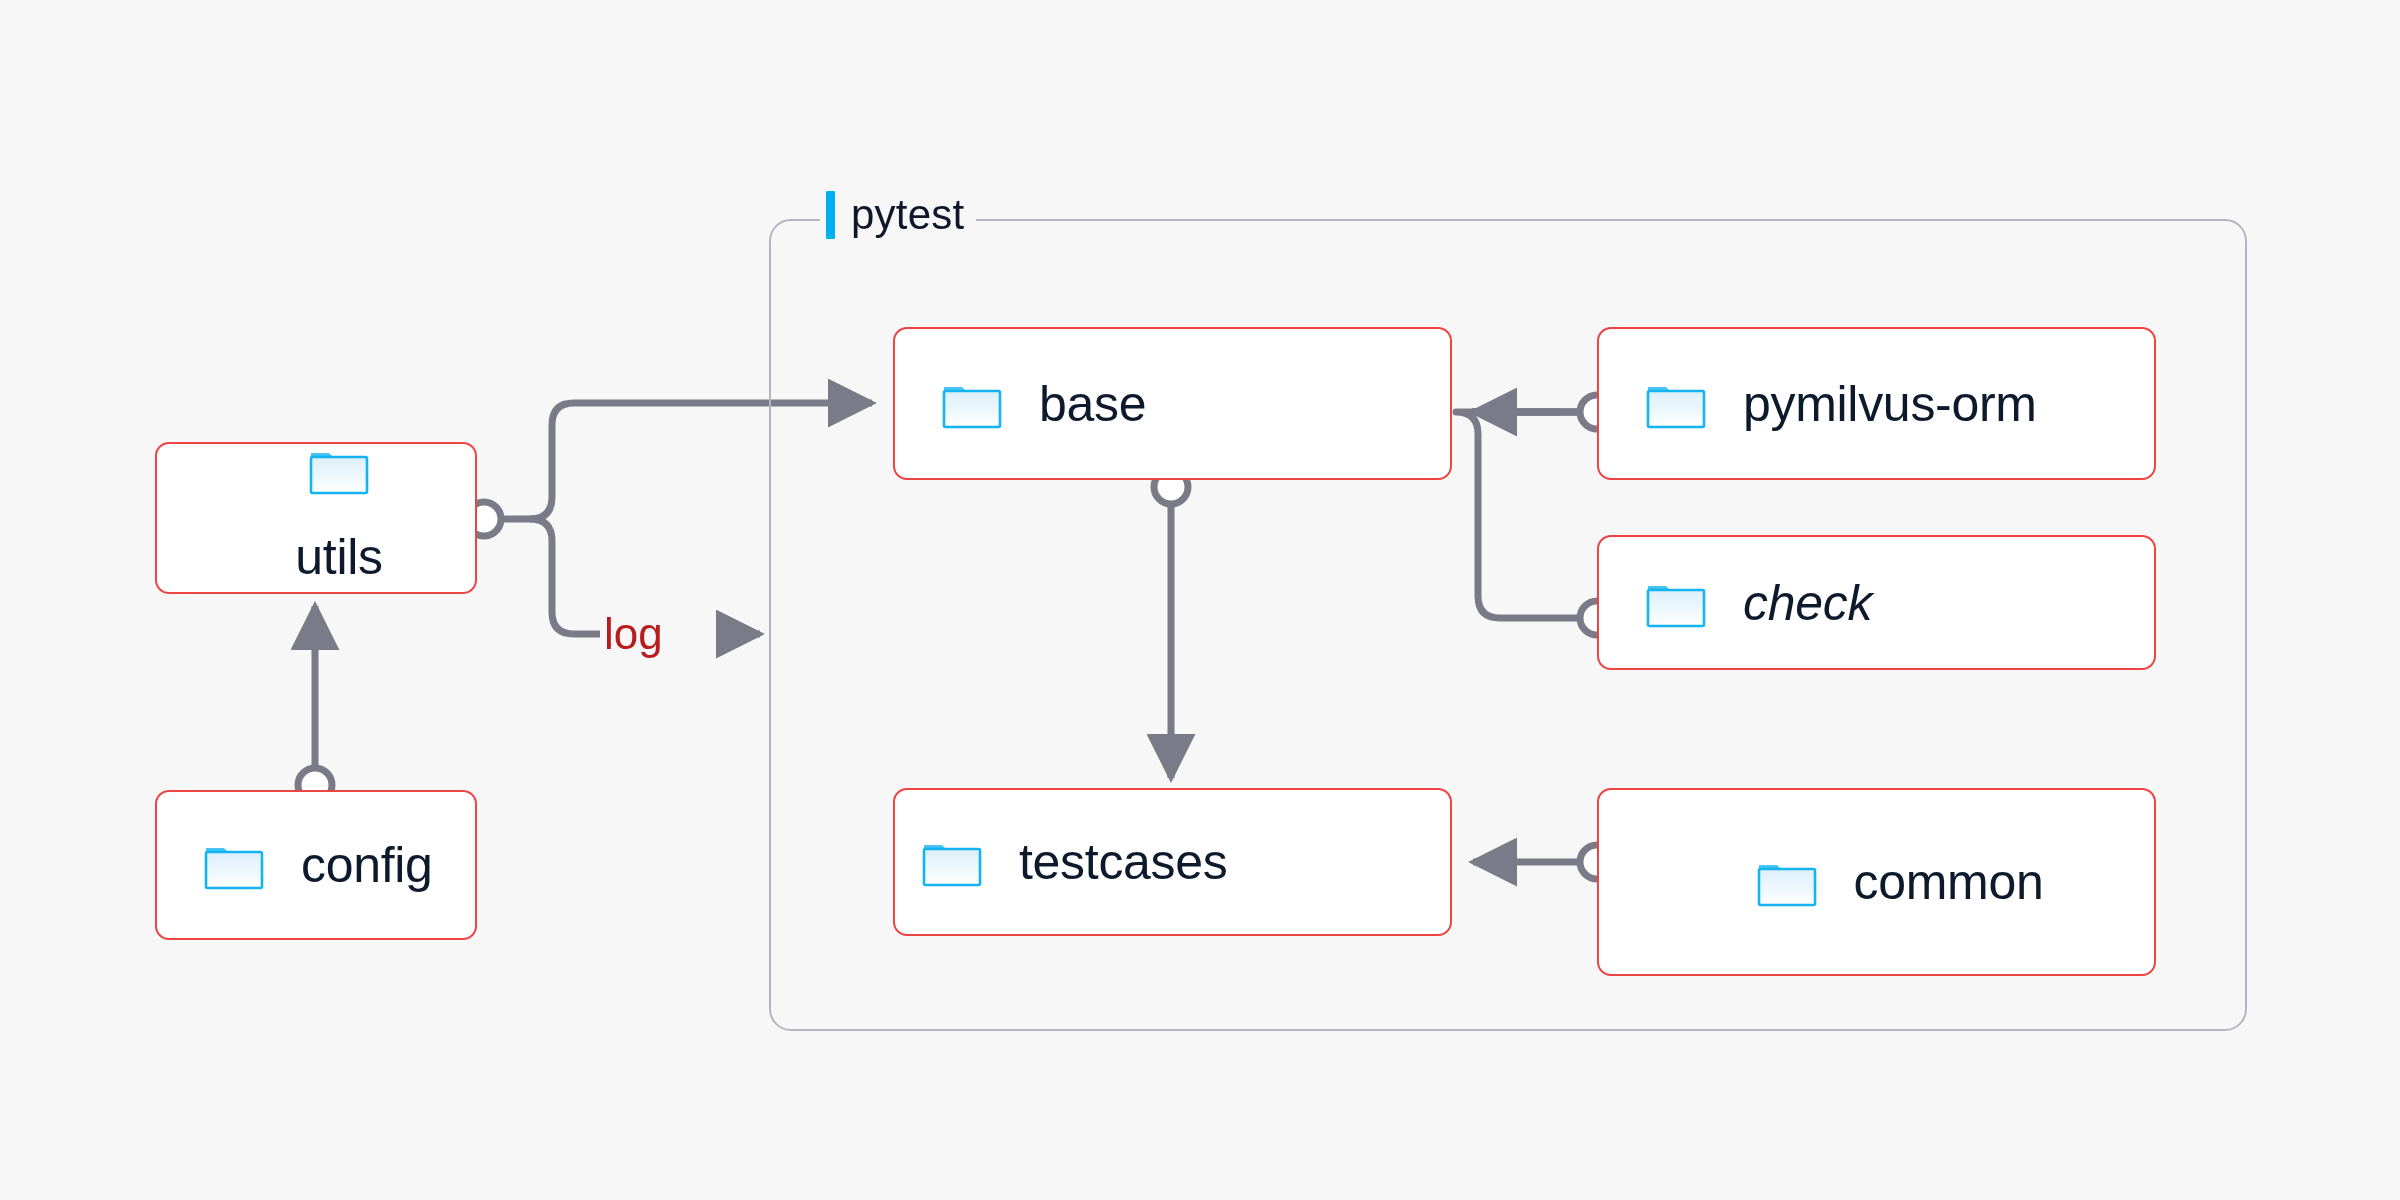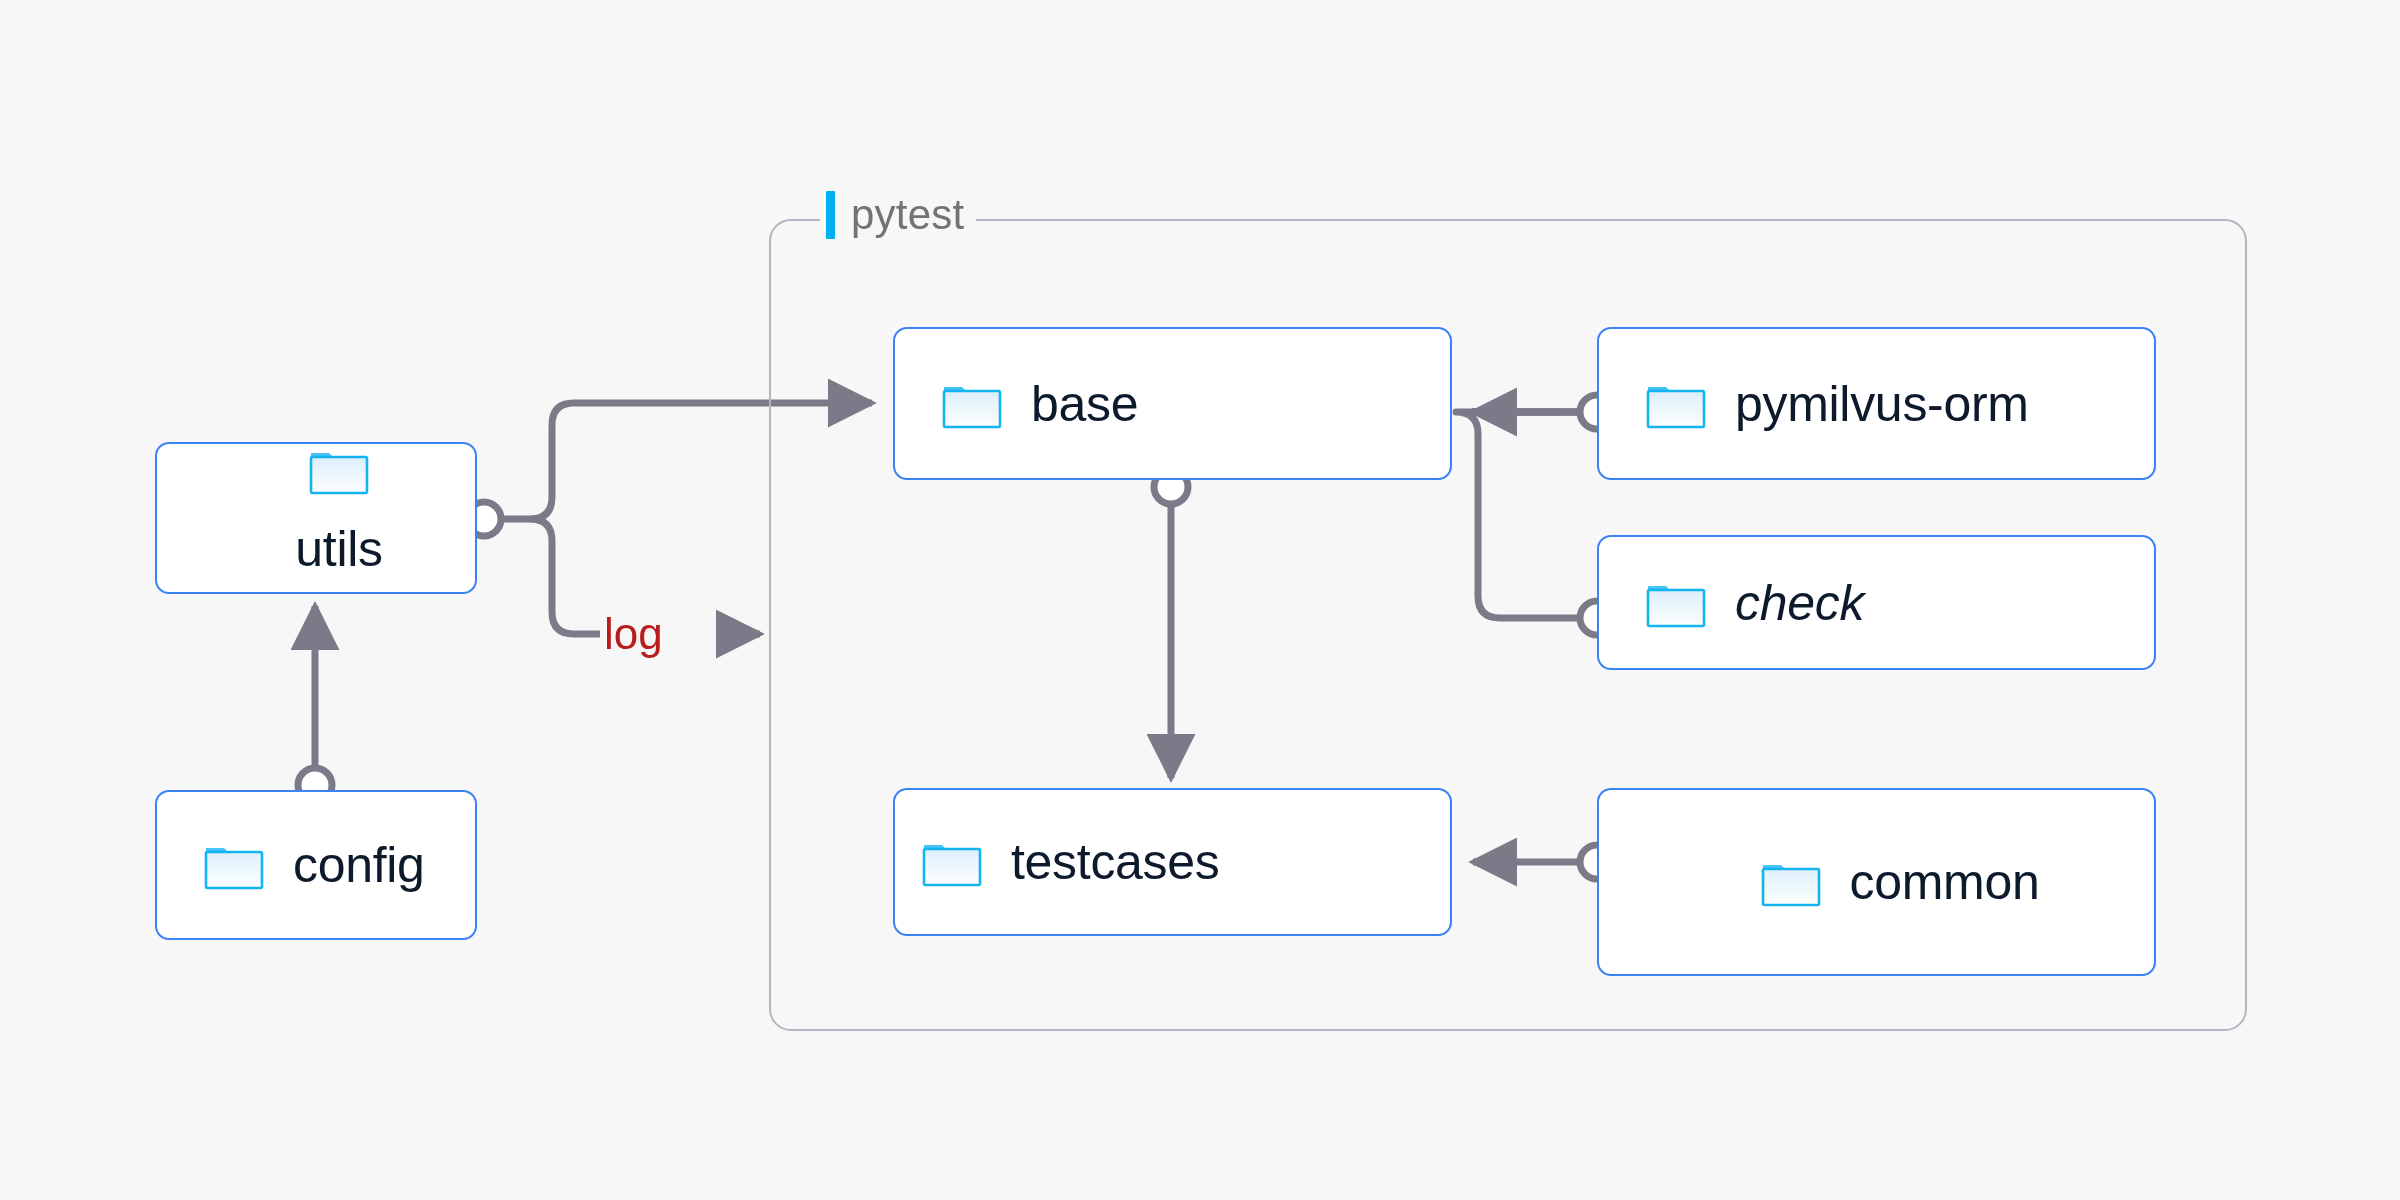--- a/index.html
+++ b/index.html
@@ -47,36 +47,36 @@
   }
   .group-accent {
     width: 9px;
     height: 48px;
     background: #00b0f0;
     border-radius: 1px;
     flex: none;
   }
   .group-title {
     font-size: 42px;
-    color: #737373;
+    color: #0f172a;
     letter-spacing: 0.2px;
     white-space: nowrap;
     line-height: 1;
   }
 
   
   .node {
     position: absolute;
     background: #ffffff;
-    border: 2px solid #3b82f6;
+    border: 2px solid #ef4444;
     border-radius: 14px;
     display: flex;
     align-items: center;
     padding-left: 46px;
-    gap: 28px;
+    gap: 36px;
   }
   .node-label {
     font-size: 50px;
     color: #0c1a2b;
     line-height: 1;
     white-space: nowrap;
     letter-spacing: -0.3px;
   }
 
   

